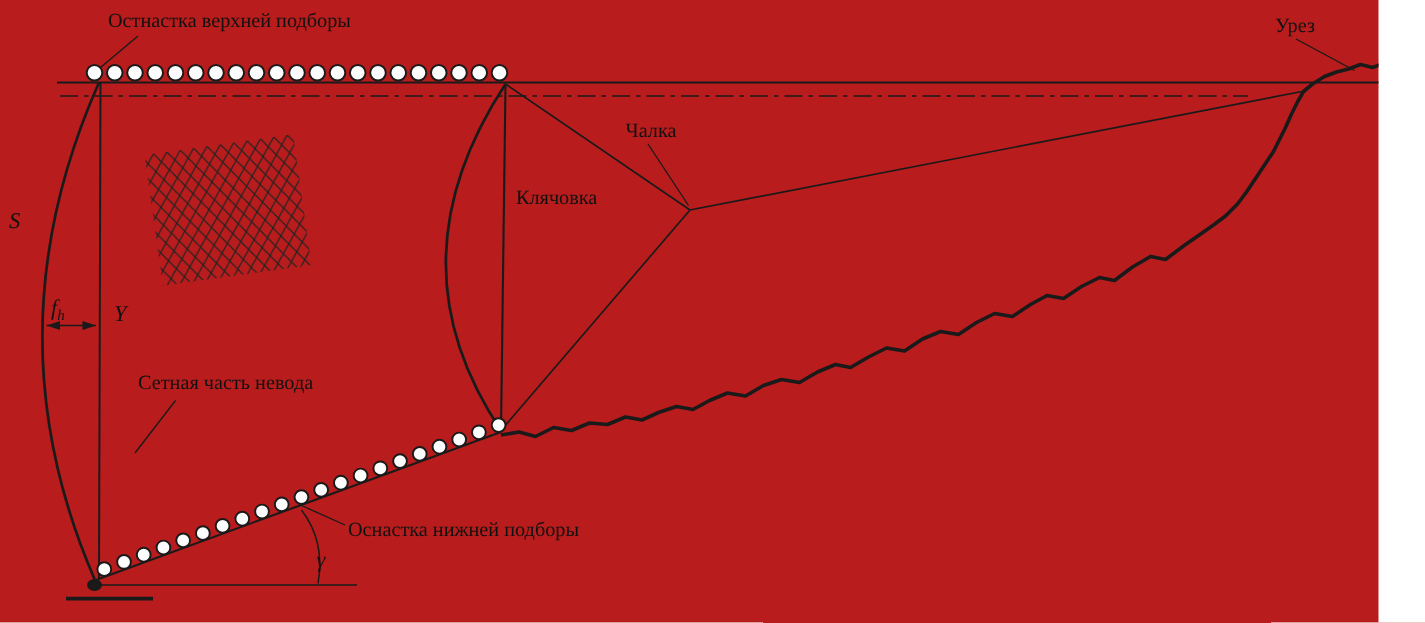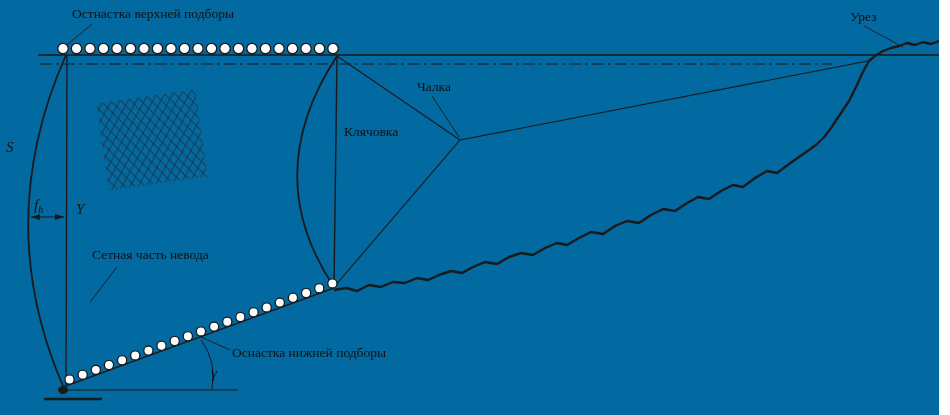--- a/index.html
+++ b/index.html
@@ -1,20 +1,19 @@
 <!DOCTYPE html>
 <html><head>
 <meta charset="utf-8">
 <style>
   html,body{margin:0;padding:0;background:#ffffff;}
   .canvas{
     position:relative;width:919px;height:415px;
-    background:#0369a1;overflow:hidden;
+    background:#b91c1c;overflow:hidden;
     font-family:"Liberation Serif", serif;
-    padding-left:20px;
   }
   .canvas svg{position:absolute;left:0;top:0;}
   text{fill:#111;}
   .lbl{font-size:13.5px;}
   .math{font-style:italic;font-size:15px;}
   .math-small{font-style:italic;font-size:10px;}
 </style>
 </head>
 <body>
 

